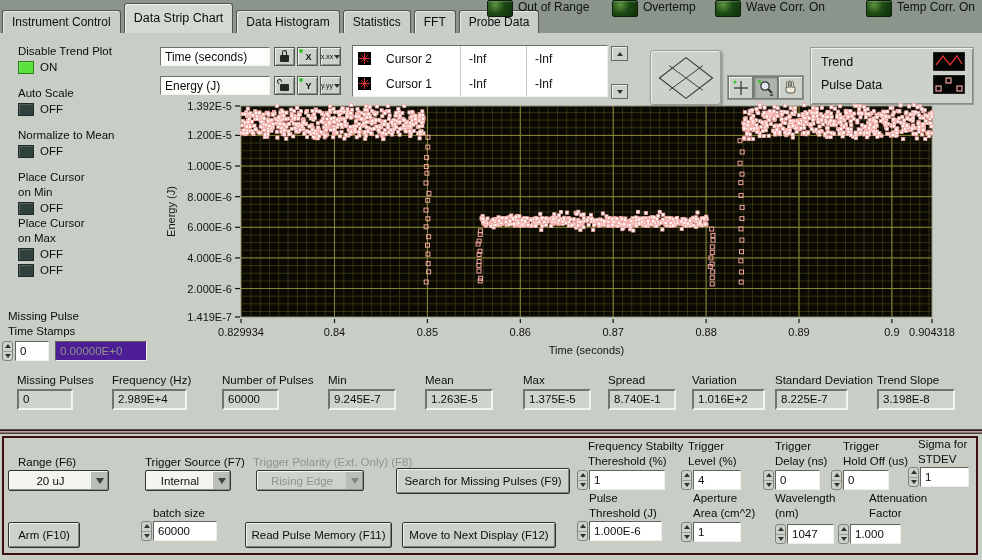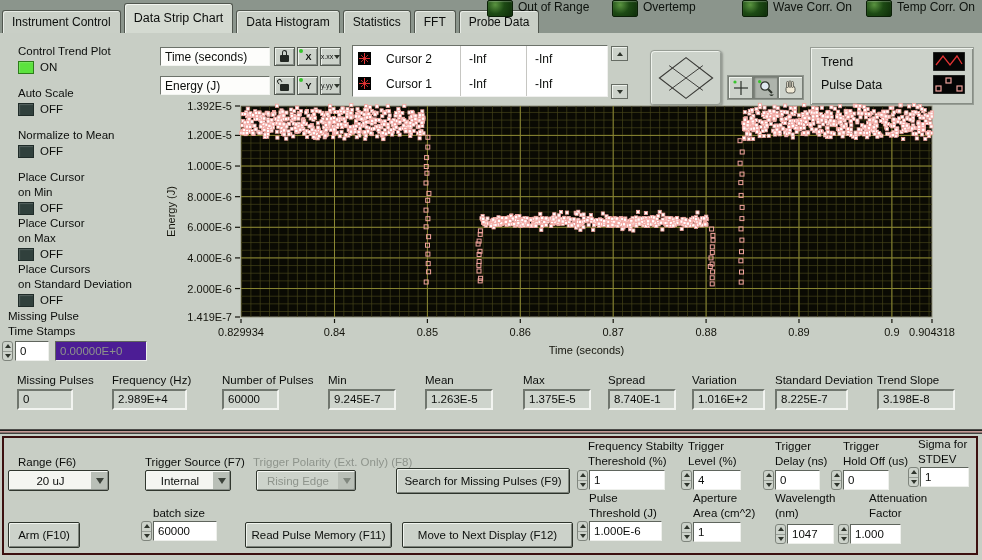--- a/index.html
+++ b/index.html
@@ -94,21 +94,21 @@
       <div class="tab">Instrument Control</div>
       <div class="tab active">Data Strip Chart</div>
       <div class="tab">Data Histogram</div>
       <div class="tab">Statistics</div>
       <div class="tab">FFT</div>
       <div class="tab">Probe Data</div>
     </div>
 
   <div id="sidebar">
       <div class="toggle">
-        <div class="tlabel">Control Trend Plot</div>
+        <div class="tlabel">Disable Trend Plot</div>
         <div class="trow">
           <div class="tled on"></div>
           <div class="tstate">ON</div>
         </div>
       </div>
       <div class="toggle">
         <div class="tlabel">Auto Scale</div>
         <div class="trow">
           <div class="tled"></div>
           <div class="tstate">OFF</div>
@@ -131,22 +131,20 @@
       </div>
       <div class="toggle multi">
         <div class="tlabel">Place Cursor
 on Max</div>
         <div class="trow">
           <div class="tled"></div>
           <div class="tstate">OFF</div>
         </div>
       </div>
       <div class="toggle multi">
-        <div class="tlabel">Place Cursors
-on Standard Deviation</div>
         <div class="trow">
           <div class="tled"></div>
           <div class="tstate">OFF</div>
         </div>
       </div>
     </div>
   <div class="mp-label">Missing Pulse
 Time Stamps</div>
   <div class="mp-row">
     <div class="spin">
@@ -2138,31 +2136,31 @@
 
   <div class="ctl-label" style="left:145px;top:456px">Trigger Source (F7)</div>
   <div class="dd" style="left:145px;top:470px;width:86px">
     <div class="face">Internal</div>
     <div class="arr">
         <i class="tri-dd"></i>
       </div>
   </div>
 
   <div class="ctl-label disabled" style="left:253px;top:456px">Trigger Polarity (Ext. Only) (F8)</div>
-  <div class="dd disabled" style="left:256px;top:470px;width:100px">
+  <div class="dd disabled" style="left:256px;top:470px;width:108px">
     <div class="face">Rising Edge</div>
     <div class="arr">
         <i class="tri-dd"></i>
       </div>
   </div>
 
   <div class="btn" style="left:396px;top:468px;width:174px">Search for Missing Pulses (F9)</div>
   <div class="btn" style="left:8px;top:522px;width:72px">Arm (F10)</div>
   <div class="btn" style="left:245px;top:522px;width:147px">Read Pulse Memory (F11)</div>
-  <div class="btn" style="left:402px;top:522px;width:171px">Move to Next Display (F12)</div>
+  <div class="btn" style="left:402px;top:522px;width:154px">Move to Next Display (F12)</div>
 
   <div class="ctl-label" style="left:153px;top:507px">batch size</div>
   <div class="numctl" style="left:141px;top:521px">
     <div class="spin">
         <div class="sp-b">
           <i class="tri-up"></i>
         </div>
         <div class="sp-b dn">
           <i class="tri-dn"></i>
         </div>
@@ -2171,21 +2169,21 @@
   </div>
 
 <div class="indicator" style="left: 487px;">
       <div class="led-dark"></div>
       <div class="ind-label">Out of Range</div>
     </div>
     <div class="indicator" style="left: 612px;">
       <div class="led-dark"></div>
       <div class="ind-label">Overtemp</div>
     </div>
-    <div class="indicator" style="left: 742px;">
+    <div class="indicator" style="left: 715px;">
       <div class="led-dark"></div>
       <div class="ind-label">Wave Corr. On</div>
     </div>
     <div class="indicator" style="left: 866px;">
       <div class="led-dark"></div>
       <div class="ind-label">Temp Corr. On</div>
     </div>
     <div class="stat" style="left: 17px; top: 374px;">
       <div class="stat-label">Missing Pulses</div>
       <div class="statbox" style="width: 56px;">0</div>

